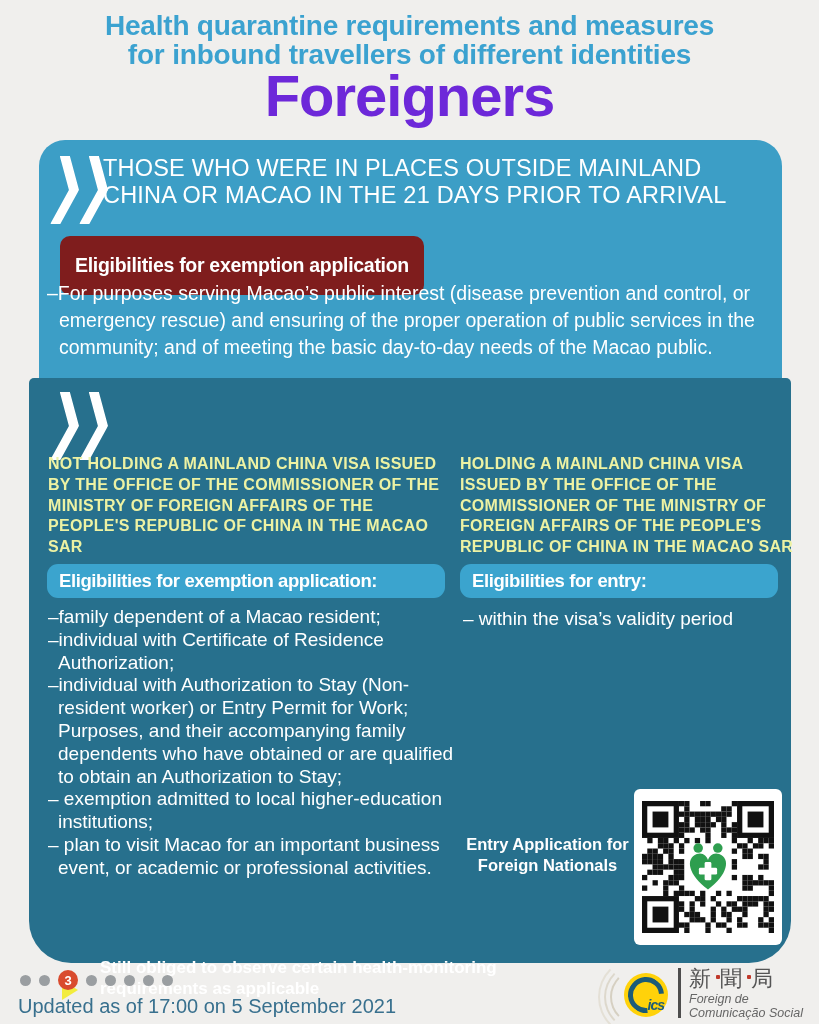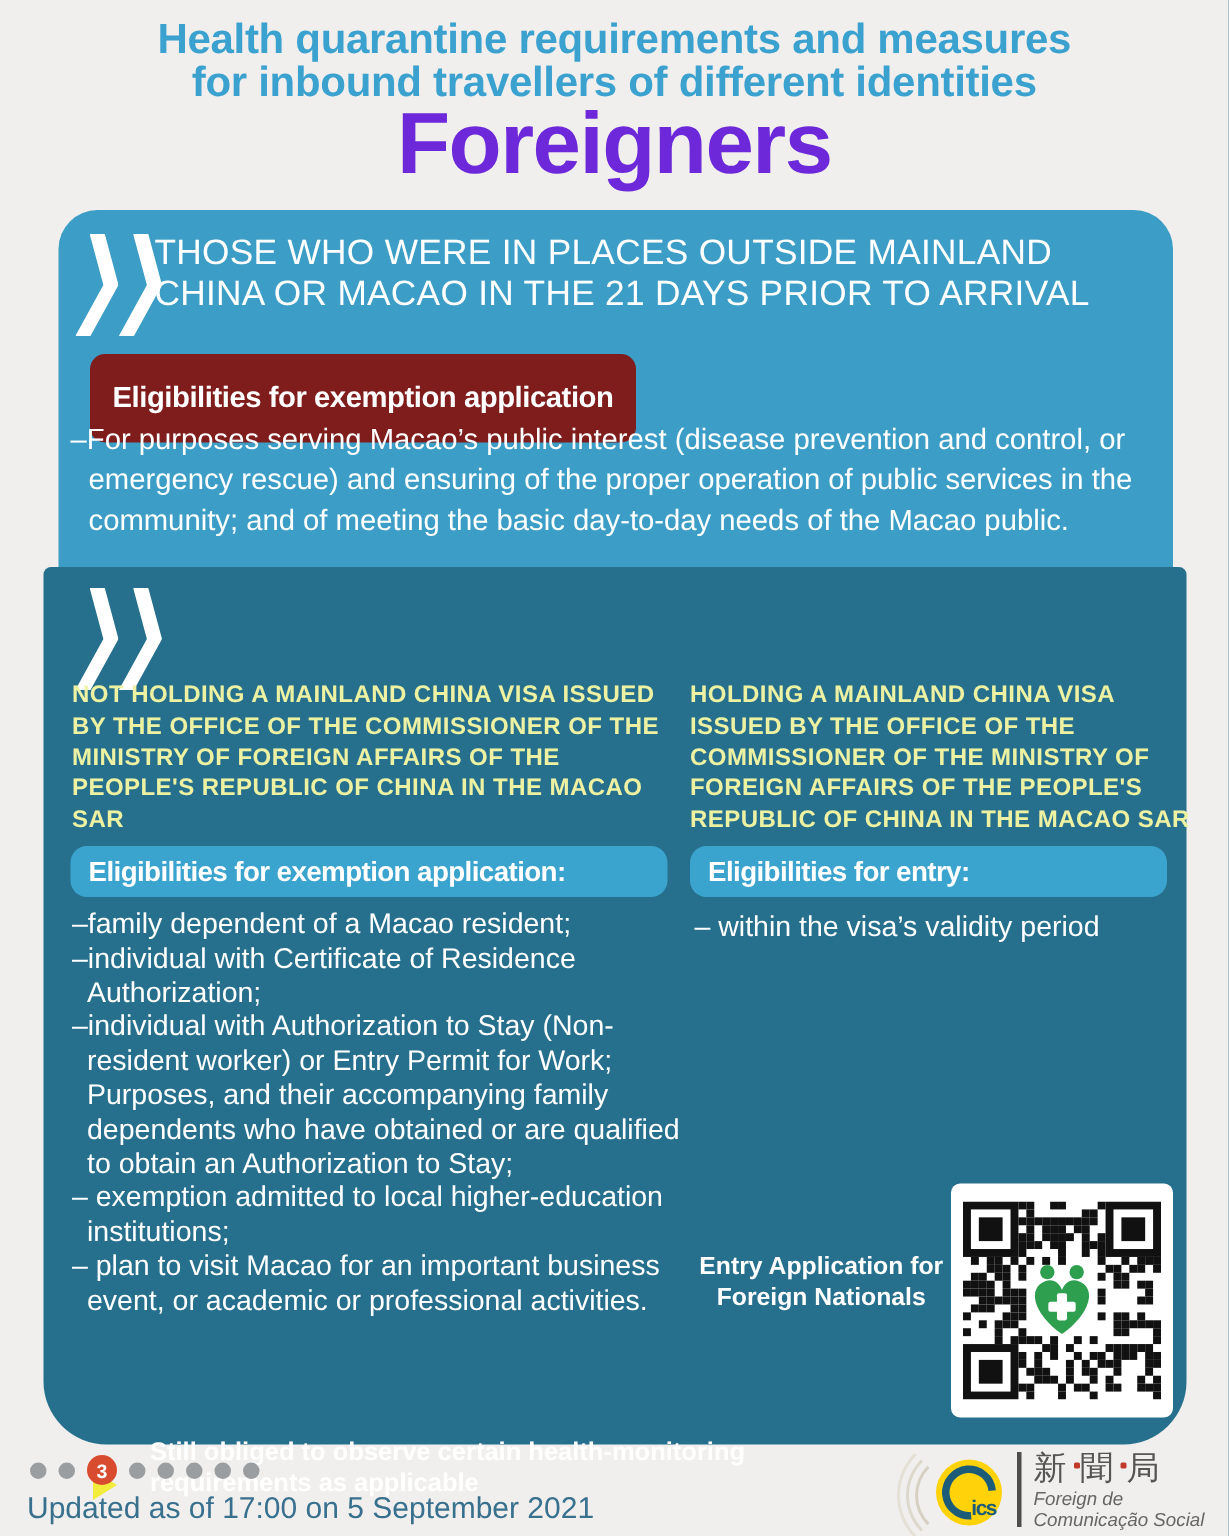--- a/index.html
+++ b/index.html
@@ -71,21 +71,21 @@
   .gcs{position:absolute;left:596px;top:962px;width:215px;height:58px;}
   .arc{position:absolute;border:2px solid transparent;border-radius:50%;}
   .arc.a1{width:52px;height:52px;left:14px;top:7px;border-left-color:#d6d0c2;}
   .arc.a2{width:64px;height:64px;left:8px;top:1px;border-left-color:#ddd8cc;}
   .arc.a3{width:76px;height:76px;left:2px;top:-5px;border-left-color:#e4e0d6;}
   .gcs-circle{position:absolute;left:28px;top:11px;width:44px;height:44px;border-radius:50%;
     background:#ffd20a;}
   .gcs-ring{position:absolute;left:4px;top:4px;width:26px;height:26px;border-radius:50%;
     border:5px solid #1c5c78;border-right-color:transparent;transform:rotate(40deg);}
   .gcs-acro{position:absolute;right:4px;bottom:4px;color:#1c5c78;
-    font-weight:bold;font-size:14px;letter-spacing:-1px;text-align:right;}
+    font-weight:bold;font-style:italic;font-size:14px;letter-spacing:-1px;text-align:right;}
   .gcs-div{position:absolute;left:82px;top:6px;width:2.5px;height:50px;background:#4d4d4d;}
   .gcs-cn{position:absolute;left:93px;top:2px;color:#555;font-size:22px;letter-spacing:9px;
     font-family:"DejaVu Sans",sans-serif;}
   .cn-dot{position:absolute;width:4px;height:4px;background:#c0392b;border-radius:1px;top:11px;}
   .cn-dot.d1{left:27px;} .cn-dot.d2{left:58px;}
   .gcs-pt{position:absolute;left:93px;color:#666;font-style:italic;font-size:12.5px;line-height:1.15;}
   .gcs-pt.p1{top:30px;} .gcs-pt.p2{top:44px;}
 </style>
 </head>
 <body>

